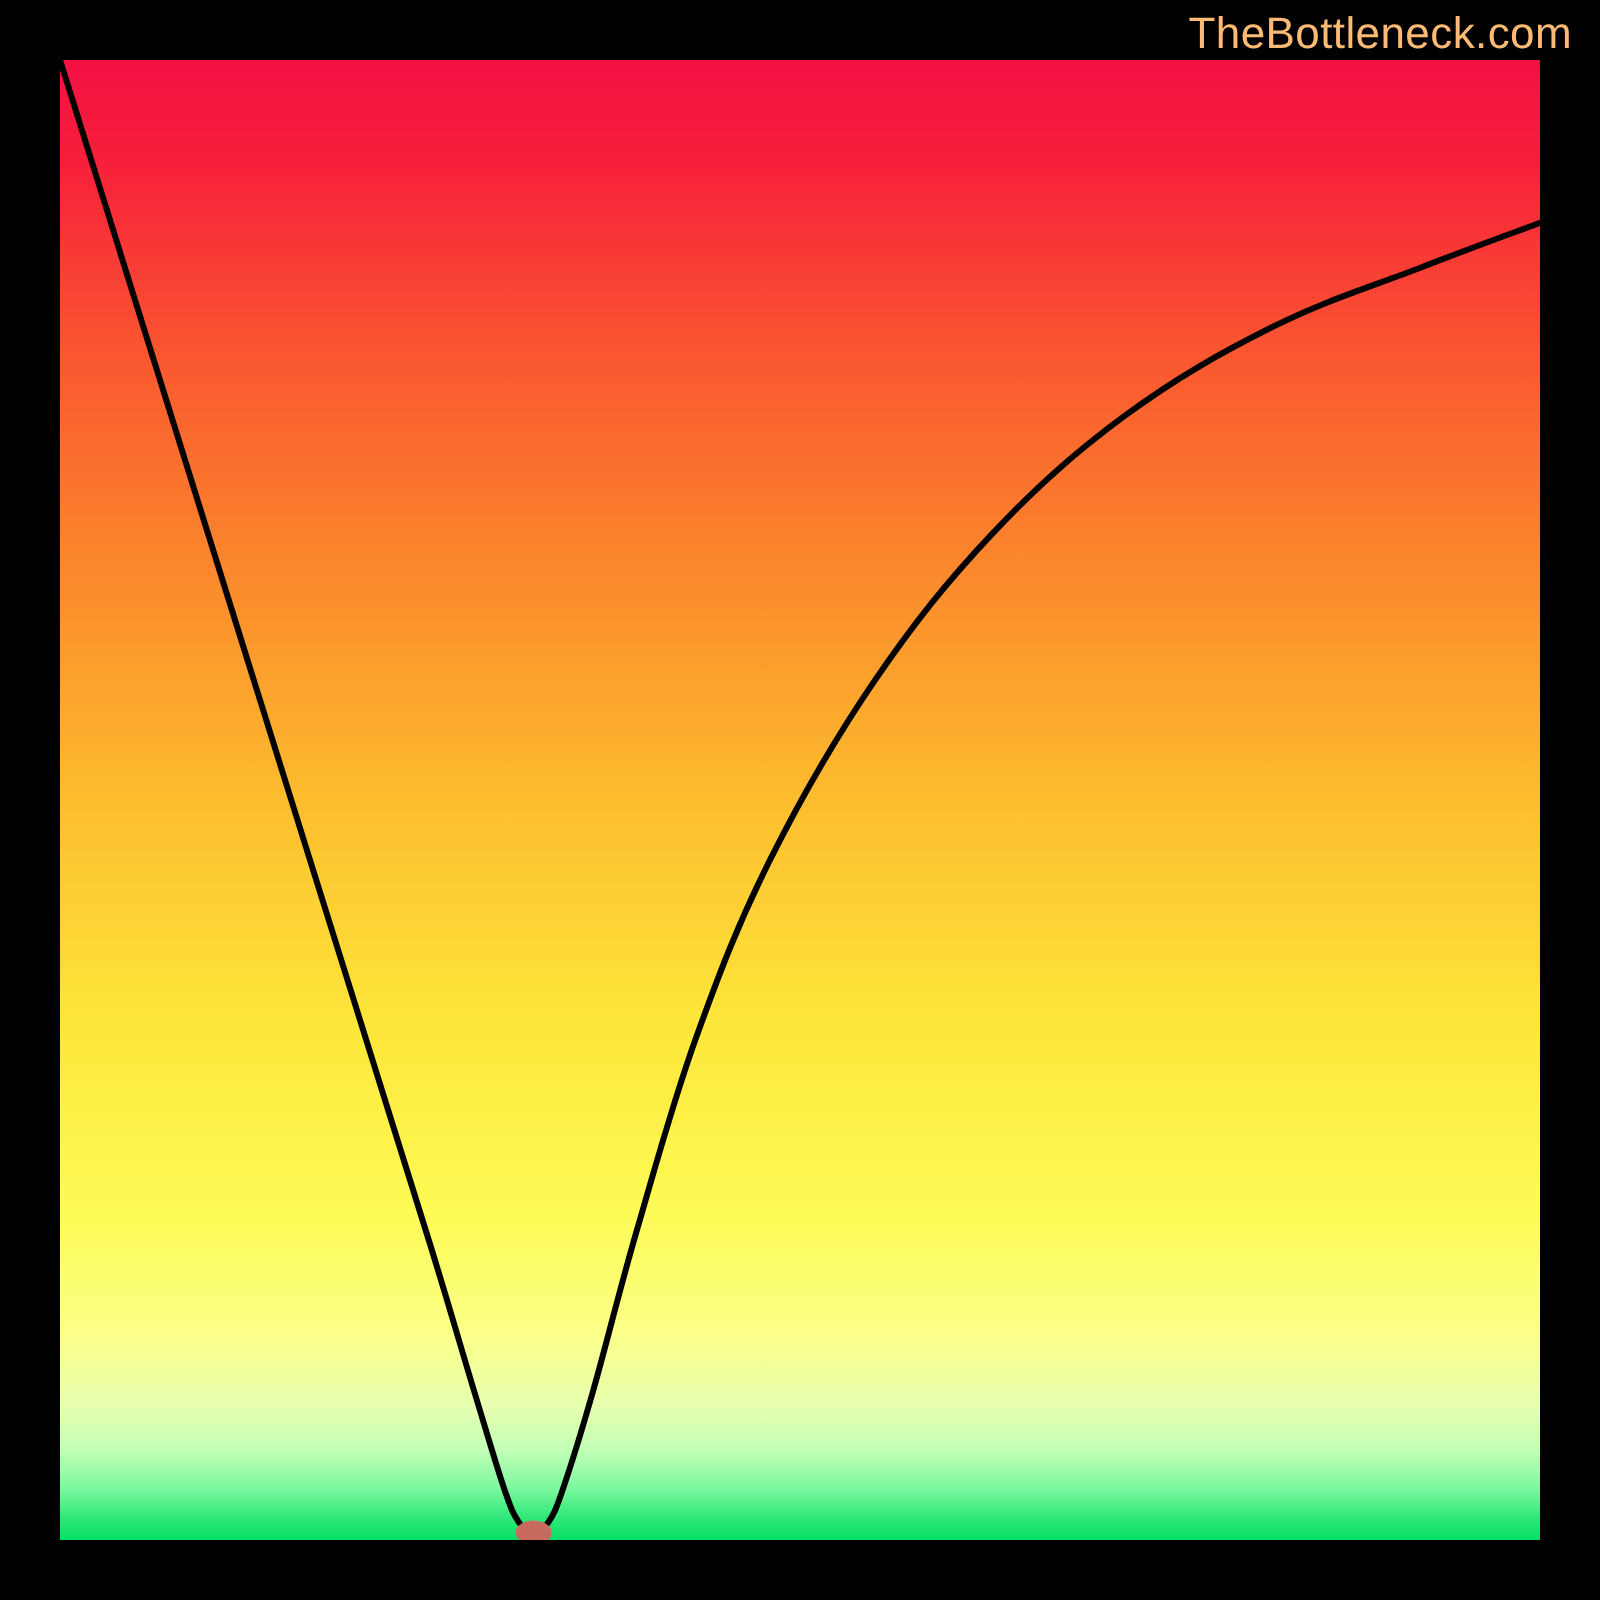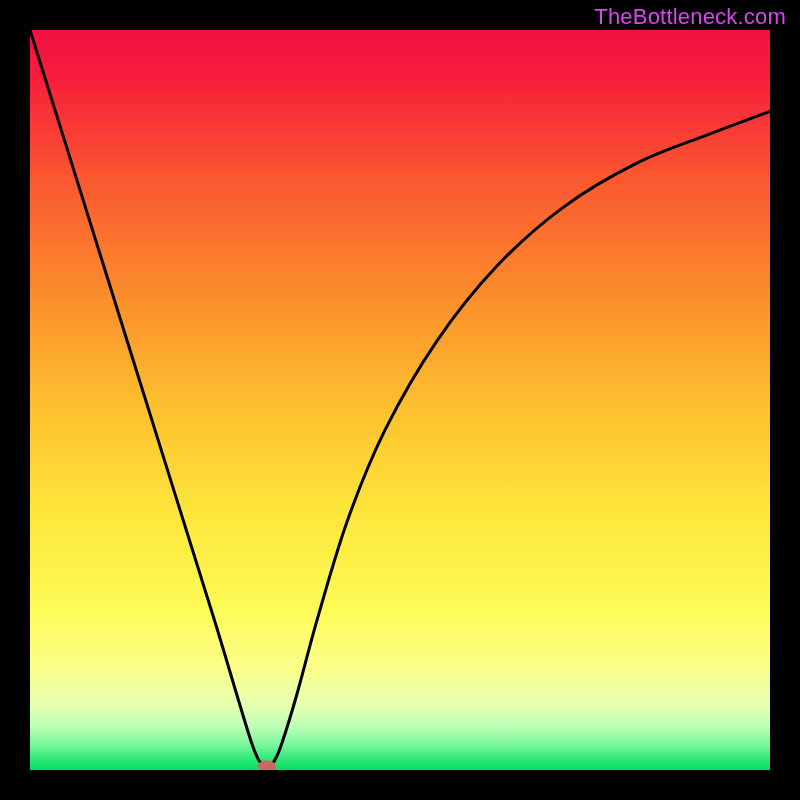--- a/index.html
+++ b/index.html
@@ -28,21 +28,21 @@
   }
   .plot-area svg {
     display: block;
     width: 740px;
     height: 740px;
   }
   .watermark {
     position: absolute;
     top: 4px;
     right: 14px;
-    color: #d946ef;
+    color: #fdba74;
     font-size: 22px;
     font-weight: 500;
     letter-spacing: 0.2px;
     user-select: none;
   }
 </style>
 </head>
 <body>
 
 <div class="frame">

